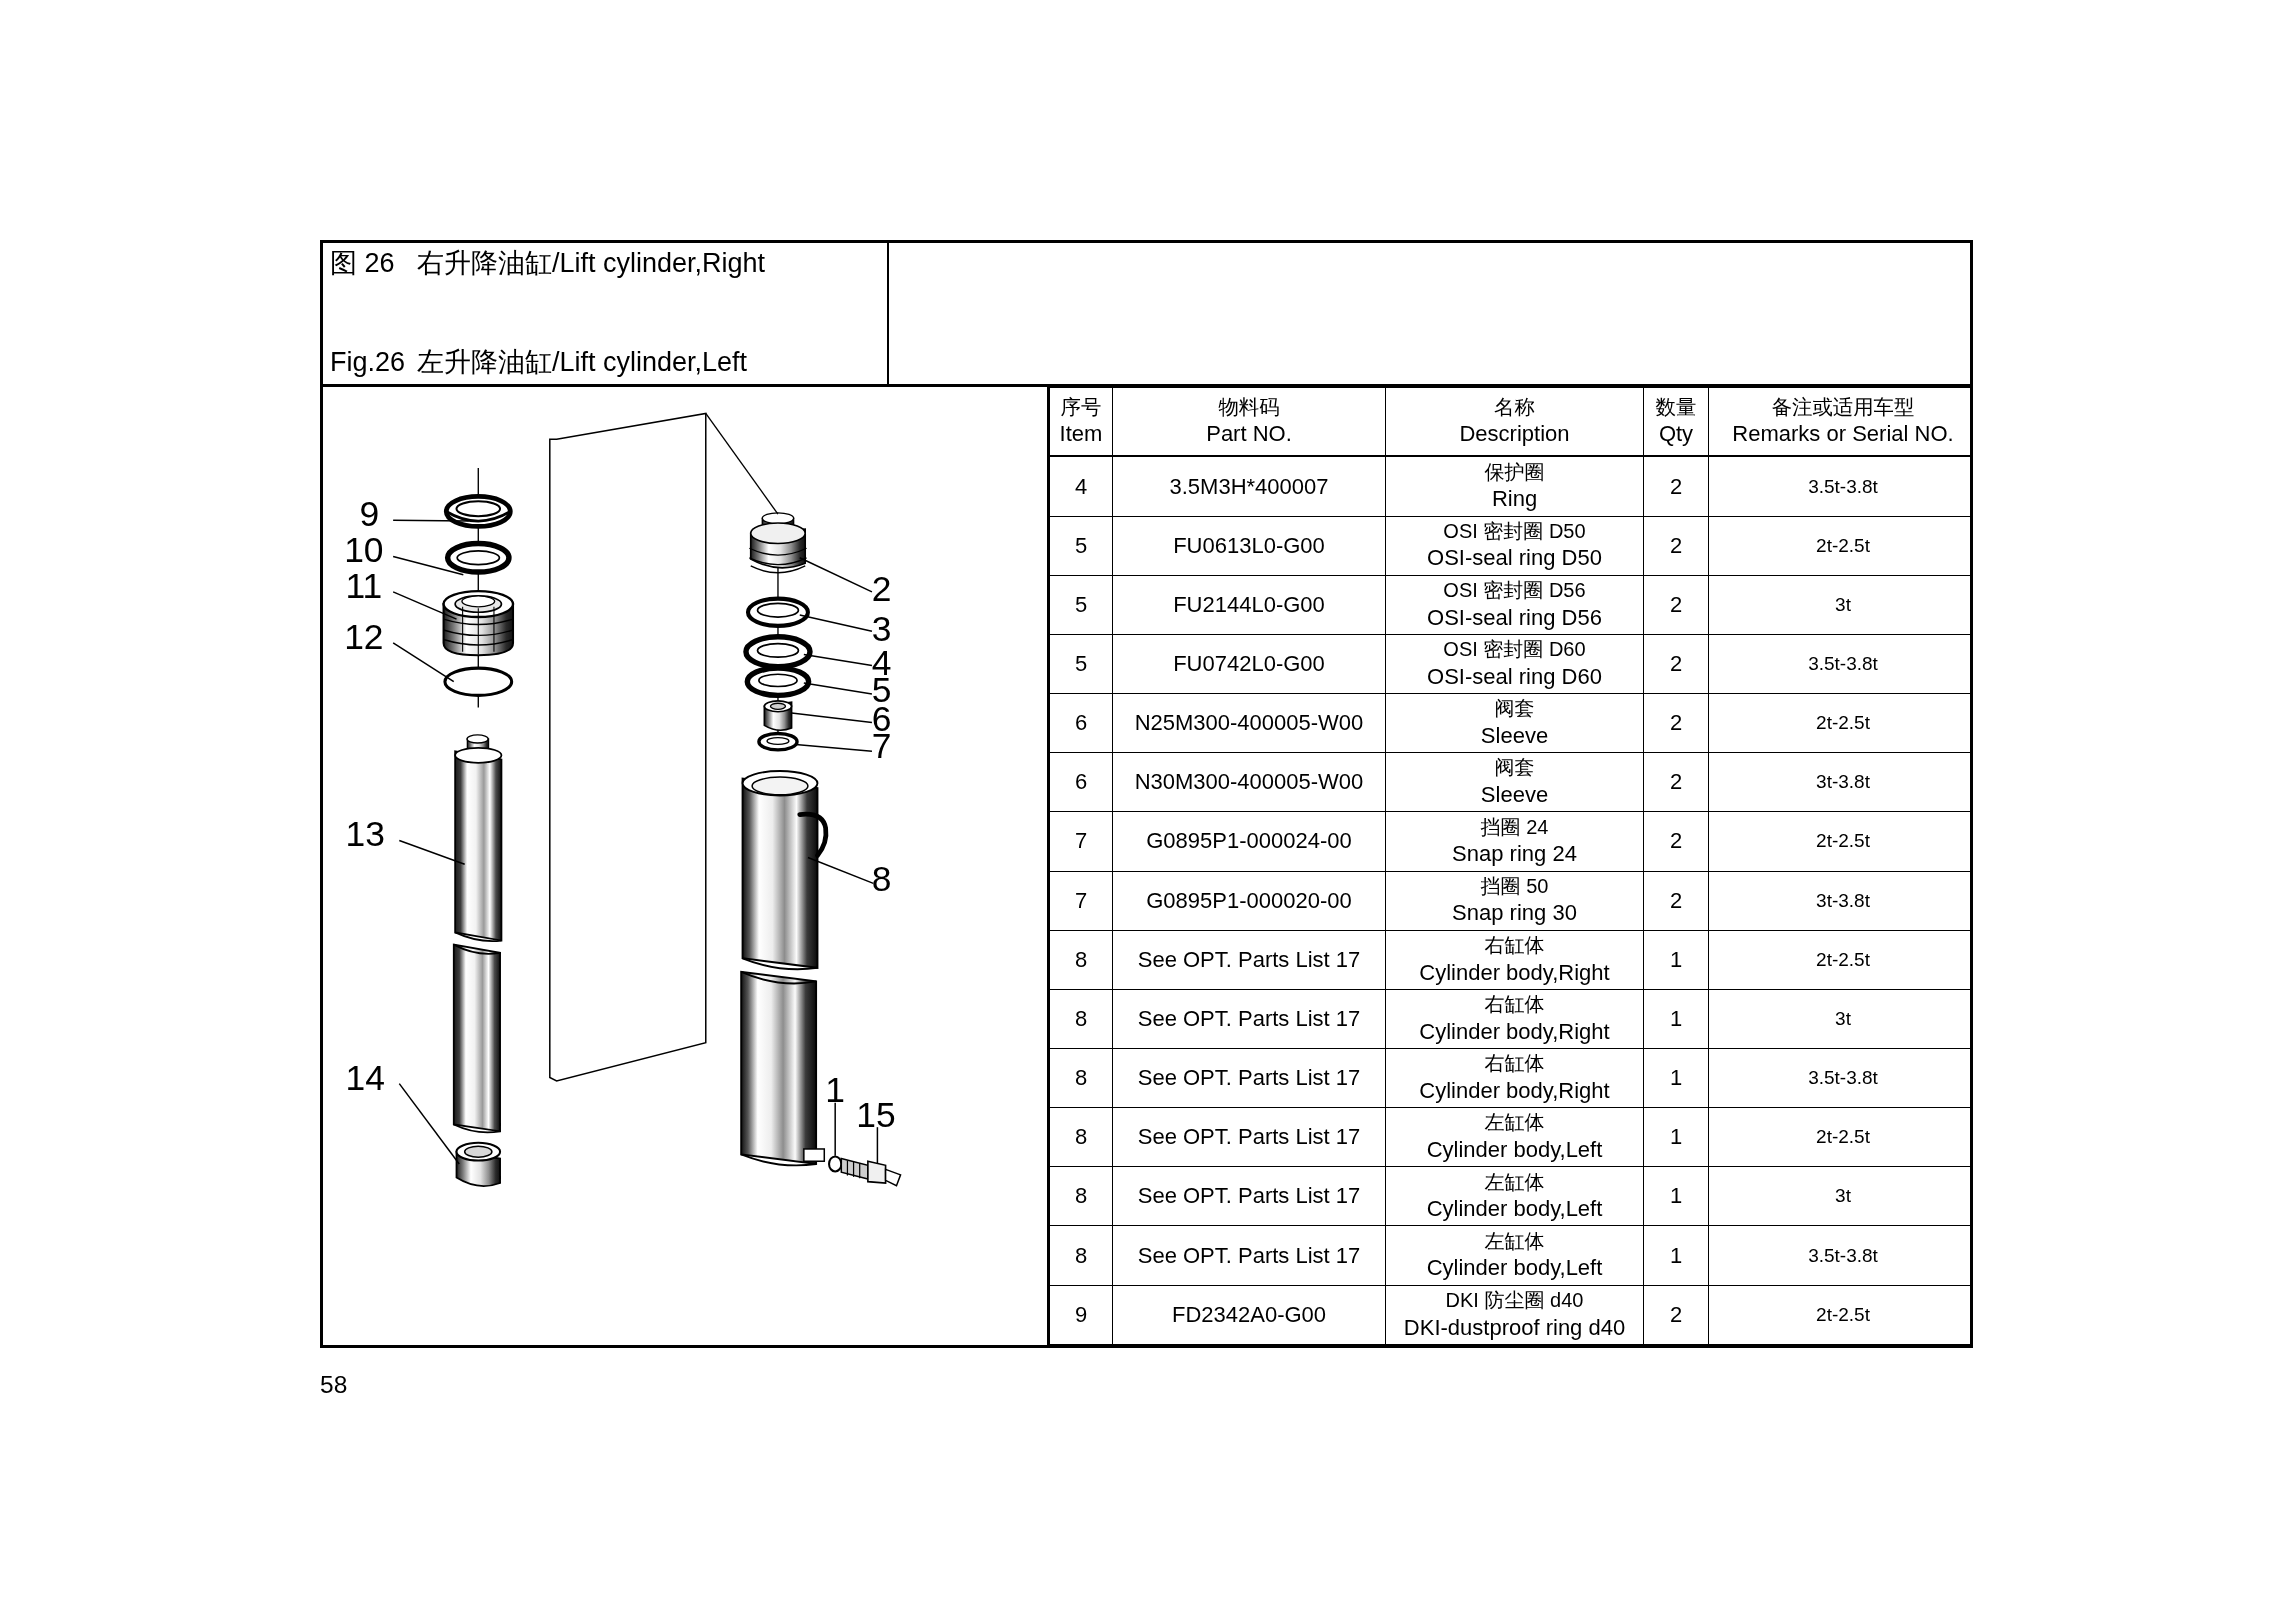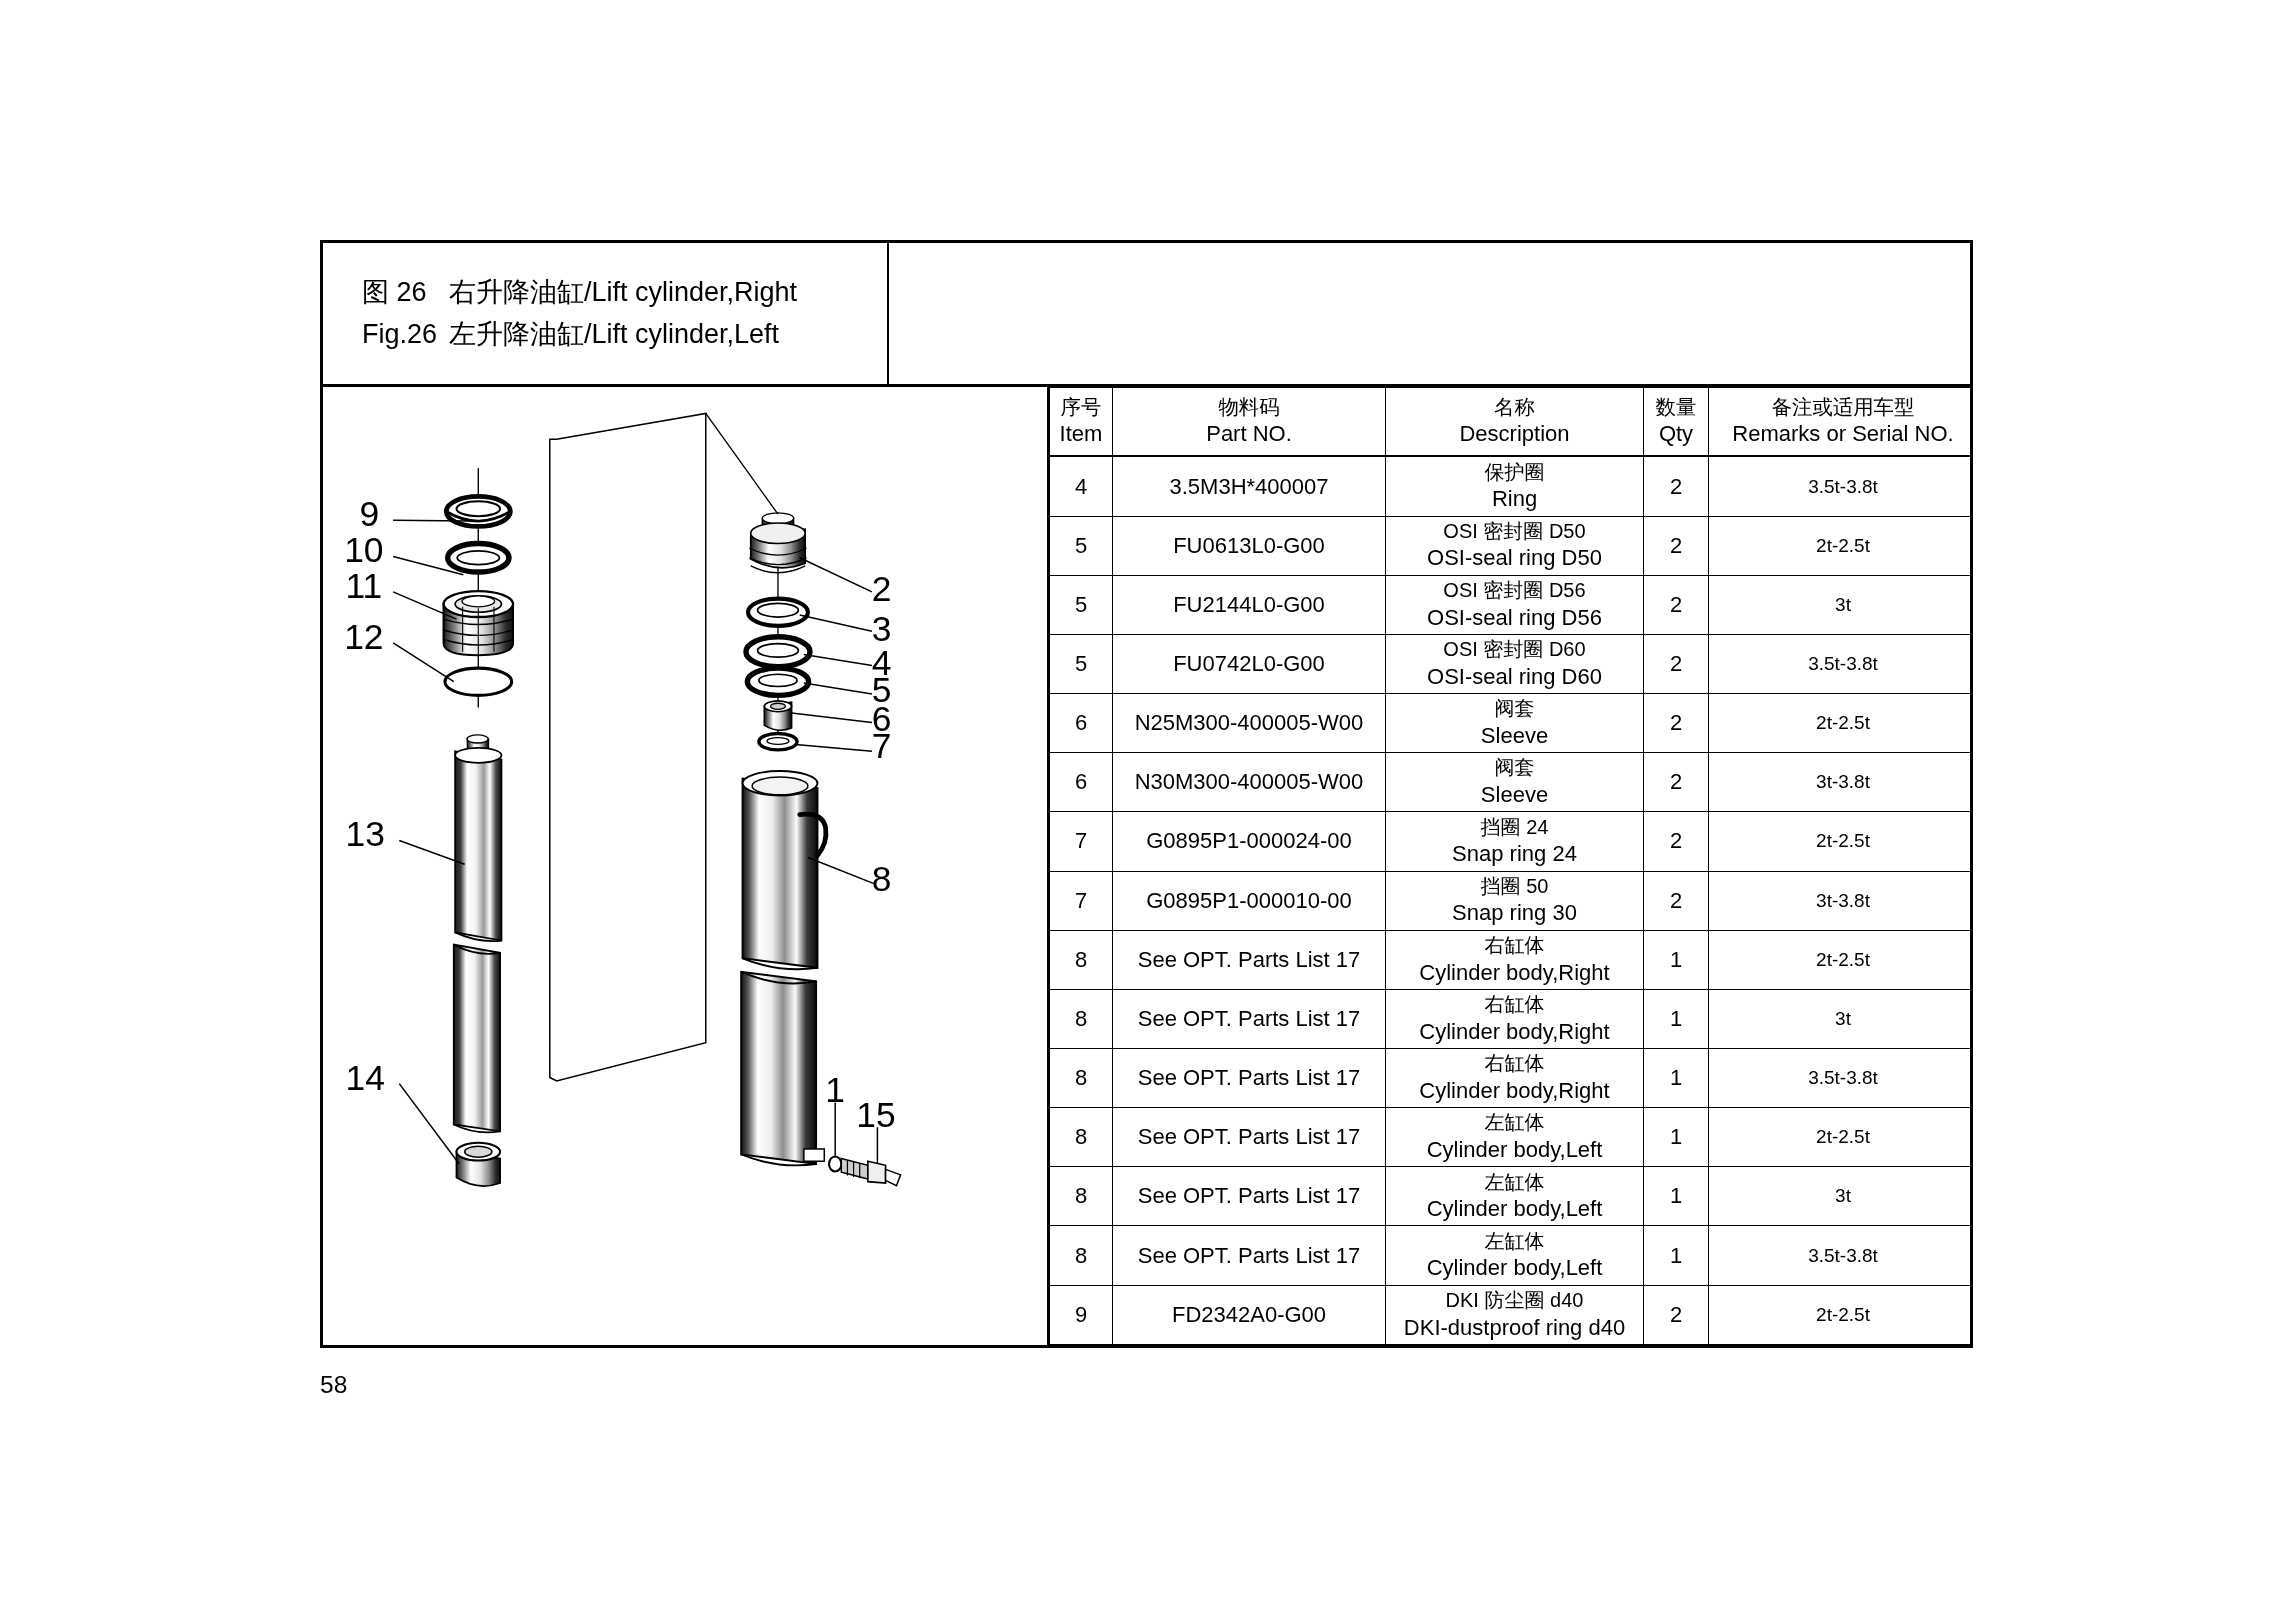--- a/index.html
+++ b/index.html
@@ -36,22 +36,22 @@
     box-sizing: border-box;
     border-bottom: 3.4px solid #000;
     display: flex;
   }
   #fig-title-cell {
     width: 566px;
     box-sizing: border-box;
     border-right: 2.7px solid #000;
     display: flex;
     flex-direction: column;
-    justify-content: center;
-    padding-left: 39px;
+    justify-content: space-between;
+    padding-left: 7px;
   }
   .fig-line {
     display: flex;
     align-items: baseline;
     font-size: 27px;
     line-height: 1.55;
     white-space: nowrap;
   }
   .fig-label {
     display: inline-block;
@@ -457,21 +457,21 @@
               <td class="part">G0895P1-000024-00</td>
               <td class="desc">
                 <span class="d-cn">挡圈 24</span>
                 <span class="d-en">Snap ring 24</span>
               </td>
               <td class="qty">2</td>
               <td class="rem">2t-2.5t</td>
             </tr>
             <tr>
               <td class="item">7</td>
-              <td class="part">G0895P1-000010-00</td>
+              <td class="part">G0895P1-000020-00</td>
               <td class="desc">
                 <span class="d-cn">挡圈 50</span>
                 <span class="d-en">Snap ring 30</span>
               </td>
               <td class="qty">2</td>
               <td class="rem">3t-3.8t</td>
             </tr>
             <tr>
               <td class="item">8</td>
               <td class="part shaded">See OPT. Parts List 17</td>

